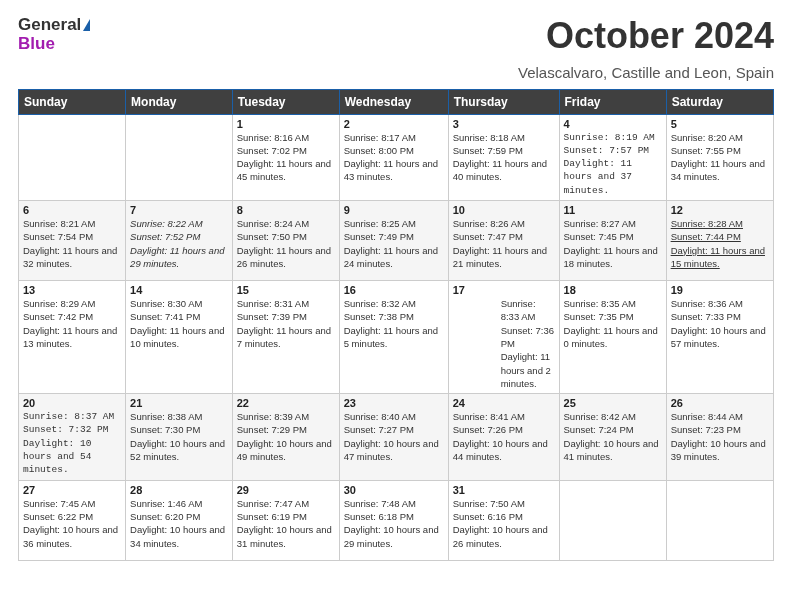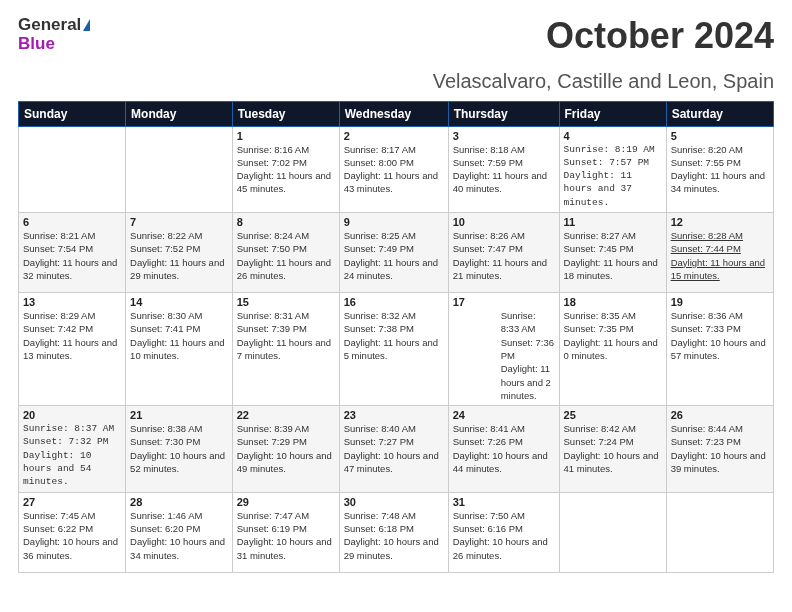--- a/index.html
+++ b/index.html
@@ -56,32 +56,32 @@
     .title-area {
       text-align: right;
     }
     .title-month {
       font-size: 36px;
       font-weight: bold;
       color: #333;
       line-height: 1.1;
     }
     .title-location {
-      font-size: 20px;
+      font-size: 15px;
       color: #555;
-      margin-top: 14px;
+      margin-top: 8px;
     }
     .calendar {
       flex: 1;
       border-collapse: collapse;
       width: 100%;
       font-size: 10px;
     }
     .calendar th {
-      background: #0f172a;
+      background: #404040;
       color: #fff;
       text-align: left;
       padding: 5px 5px;
       font-size: 12px;
       font-weight: bold;
       border: 1px solid #1a5fa8;
     }
     .calendar td {
       border: 1px solid #ccc;
       vertical-align: top;
@@ -178,21 +178,21 @@
         </tr>
         <tr>
           <td>
             <span class="day-number">6</span>
             <div class="day-info" style="white-space: pre-line;">Sunrise: 8:21 AM
 Sunset: 7:54 PM
 Daylight: 11 hours and 32 minutes.</div>
           </td>
           <td>
             <span class="day-number">7</span>
-            <div class="day-info" style="white-space: pre-line;">Sunrise: 8:22 AM
+            <div class="day-info" style="white-space: pre-line; font-style: italic;">Sunrise: 8:22 AM
 Sunset: 7:52 PM
 Daylight: 11 hours and 29 minutes.</div>
           </td>
           <td>
             <span class="day-number">8</span>
             <div class="day-info" style="white-space: pre-line;">Sunrise: 8:24 AM
 Sunset: 7:50 PM
 Daylight: 11 hours and 26 minutes.</div>
           </td>
           <td>

